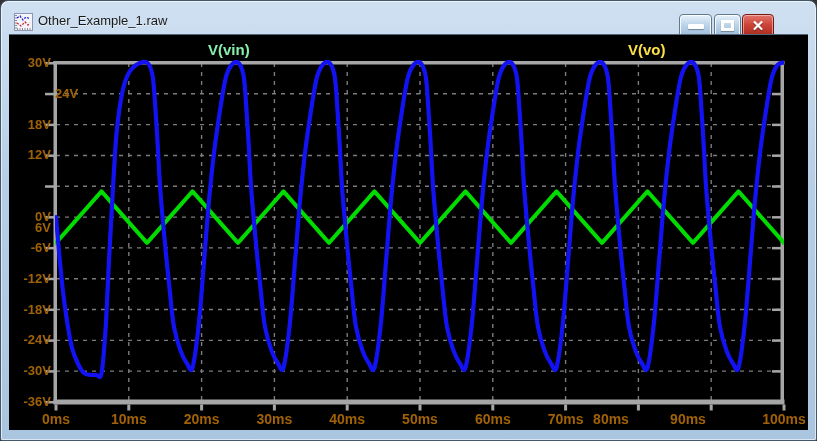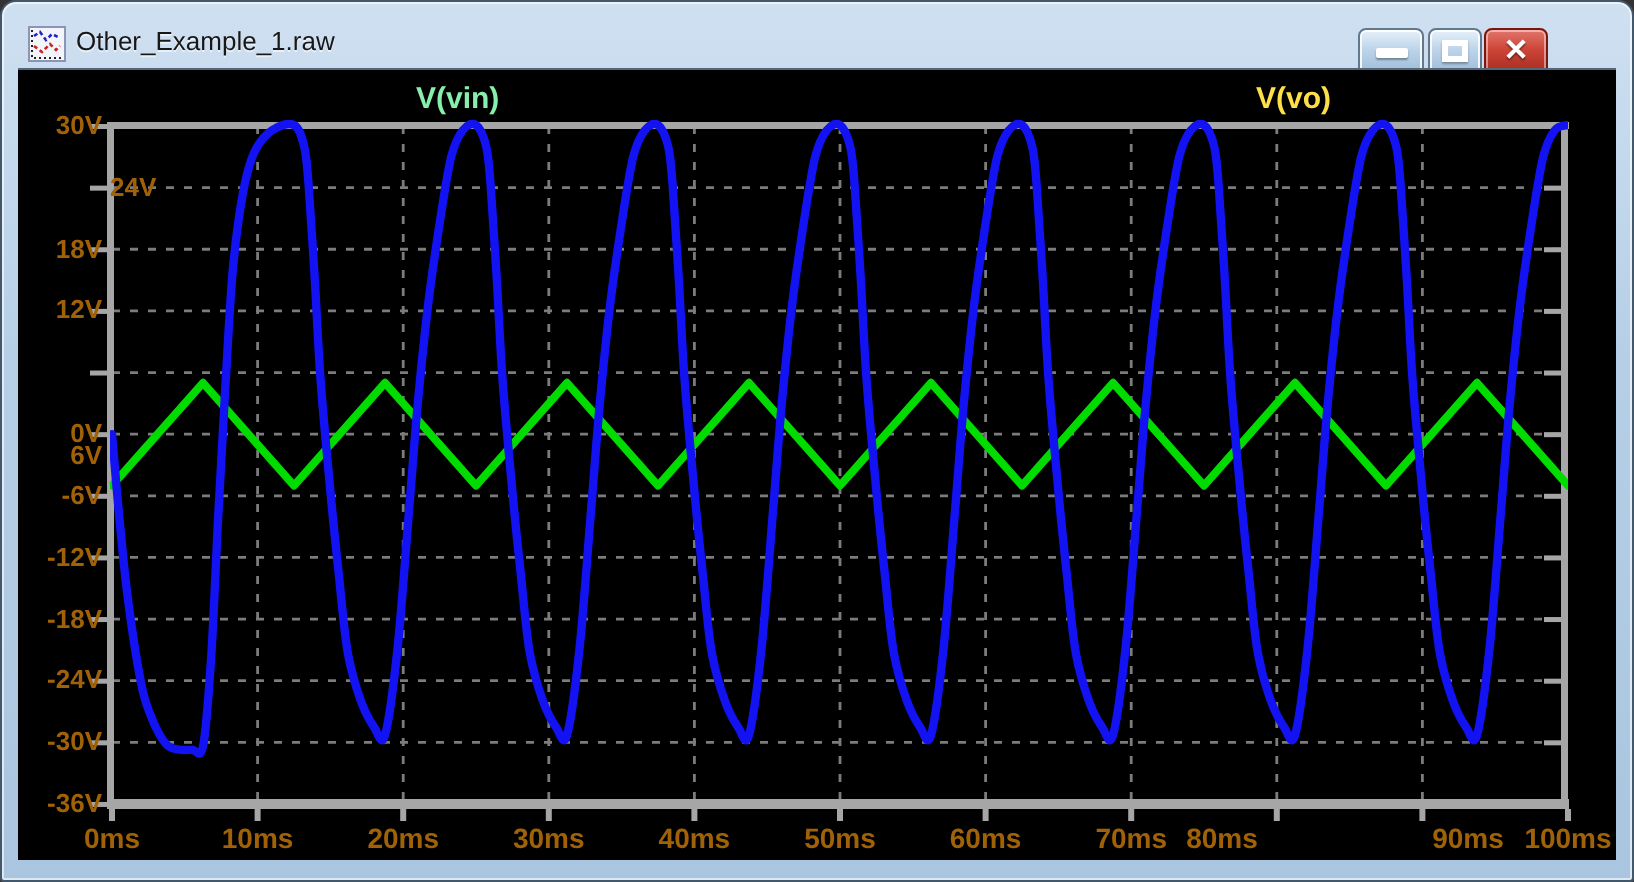--- a/index.html
+++ b/index.html
@@ -163,17 +163,17 @@
     <div id="xlabels">
         <span class="tick-label xlab" style="left: 15px; top: 376px;">0ms</span>
         <span class="tick-label xlab" style="left: 87.8px; top: 376px; text-align: center;">10ms</span>
         <span class="tick-label xlab" style="left: 160.6px; top: 376px;">20ms</span>
         <span class="tick-label xlab" style="left: 233.4px; top: 376px;">30ms</span>
         <span class="tick-label xlab" style="left: 306.2px; top: 376px;">40ms</span>
         <span class="tick-label xlab" style="left: 379px; top: 376px;">50ms</span>
         <span class="tick-label xlab" style="left: 451.8px; top: 376px;">60ms</span>
         <span class="tick-label xlab" style="left: 524.6px; top: 376px;">70ms</span>
         <span class="tick-label xlab" style="left: 570px; top: 376px;">80ms</span>
-        <span class="tick-label xlab" style="left: 693px; top: 376px;">90ms</span>
+        <span class="tick-label xlab" style="left: 647px; top: 376px;">90ms</span>
         <span class="tick-label xlab" style="left: 743px; top: 376px;">100ms</span>
       </div>
   </div>
 </div>
 
 </body></html>

